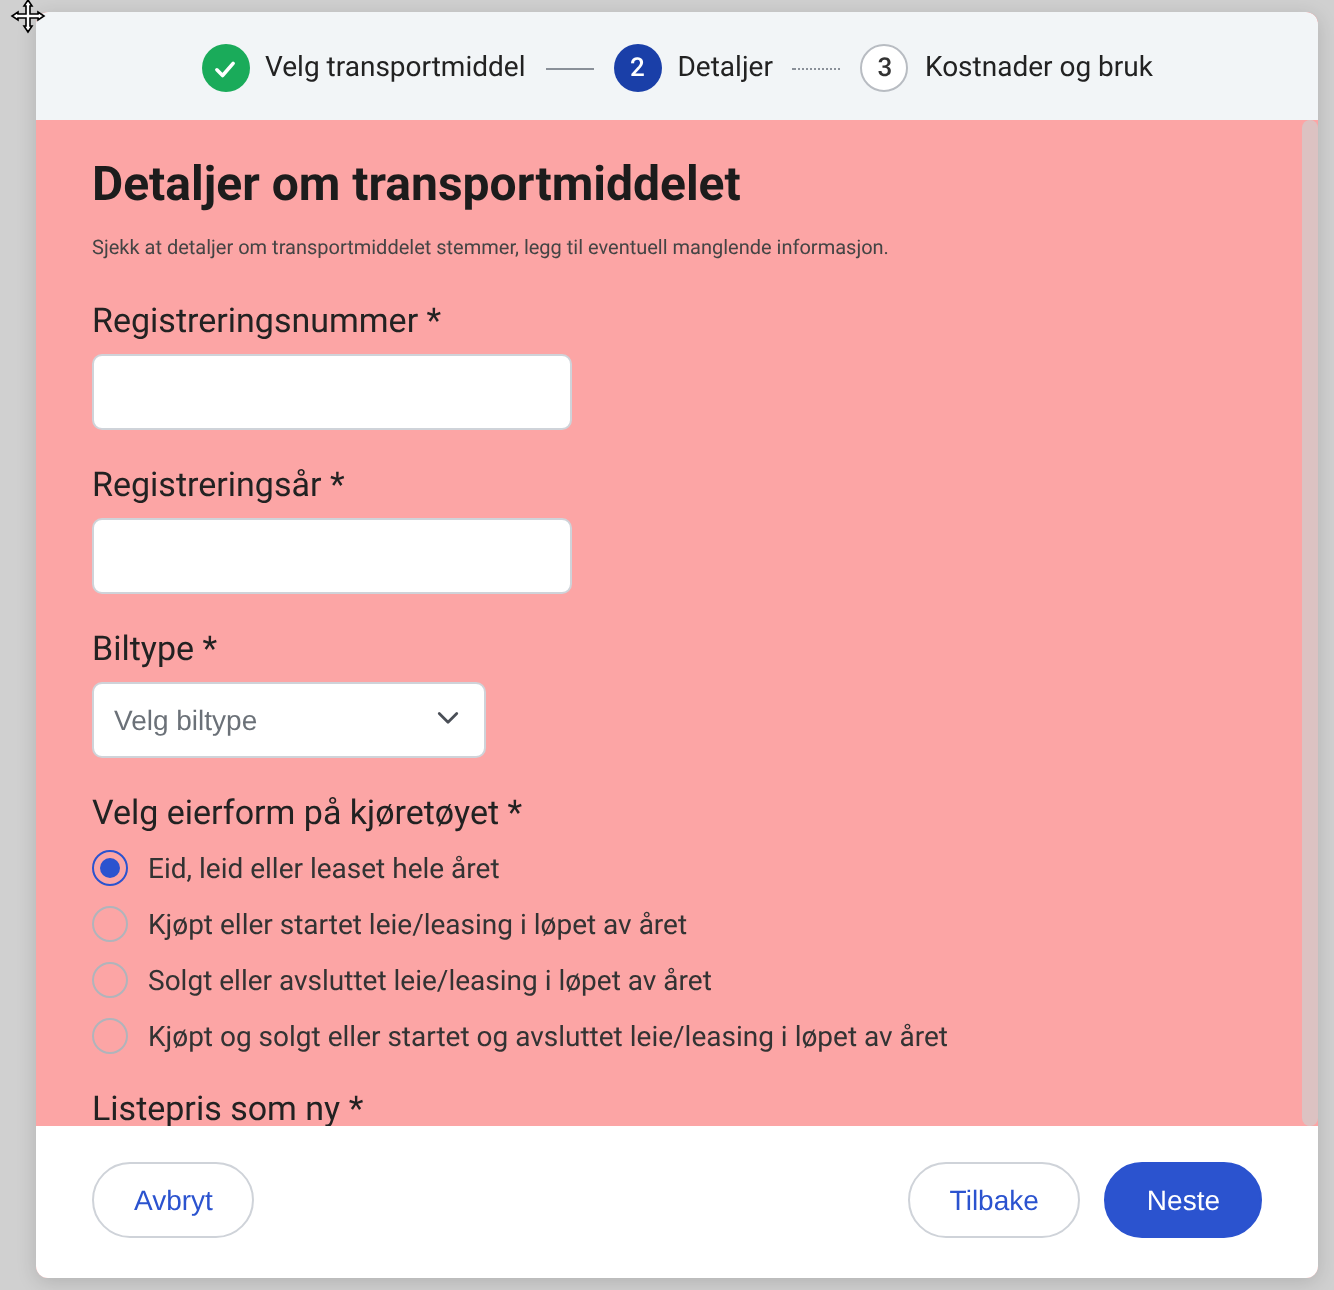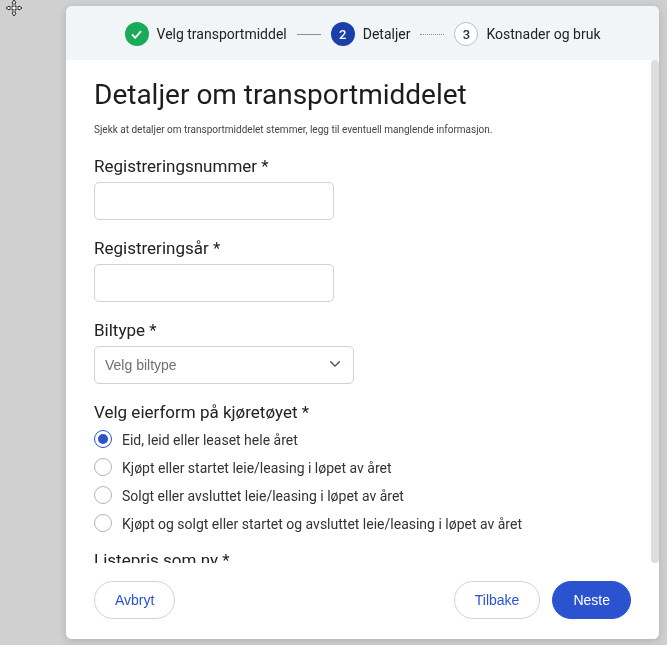--- a/index.html
+++ b/index.html
@@ -14,27 +14,26 @@
       height: 645px;
       overflow: hidden;
       position: relative;
     }
     .modal {
       position: absolute;
       top: 6px;
       left: 18px;
       right: 8px;
       bottom: 6px;
-      background: #ffffff;
+      background: #fca5a5;
       border-radius: 6px;
       box-shadow: 0 2px 10px rgba(0,0,0,0.15);
       display: flex;
       flex-direction: column;
       overflow: hidden;
-      margin-left: 48px;
     }
     .stepper {
       display: flex;
       align-items: center;
       justify-content: center;
       padding: 16px 20px 14px;
       background: #f2f5f7;
       gap: 10px;
       border-top-left-radius: 6px;
       border-top-right-radius: 6px;
@@ -88,22 +87,22 @@
       position: absolute;
       right: 0px;
       top: 0;
       bottom: 0;
       width: 8px;
       background: #cfcfcf;
       border-radius: 4px;
       opacity: 0.7;
     }
     h1.page-title {
-      font-size: 28px;
-      font-weight: 400;
+      font-size: 24px;
+      font-weight: 700;
       color: #1c1c1c;
       margin-bottom: 12px;
     }
     .description {
       font-size: 10px;
       color: #444;
       line-height: 1.45;
       margin-bottom: 18px;
     }
     .form-group {
@@ -120,21 +119,21 @@
       height: 38px;
       border: 1px solid #cfd3d9;
       border-radius: 5px;
       padding: 0 10px;
       font-size: 14px;
       color: #222;
       background: #fff;
     }
     .select-wrapper {
       position: relative;
-      width: 260px;
+      width: 197px;
     }
     .select-input {
       width: 100%;
       height: 38px;
       border: 1px solid #cfd3d9;
       border-radius: 5px;
       padding: 0 34px 0 10px;
       font-size: 14px;
       color: #6b7178;
       background: #fff;

